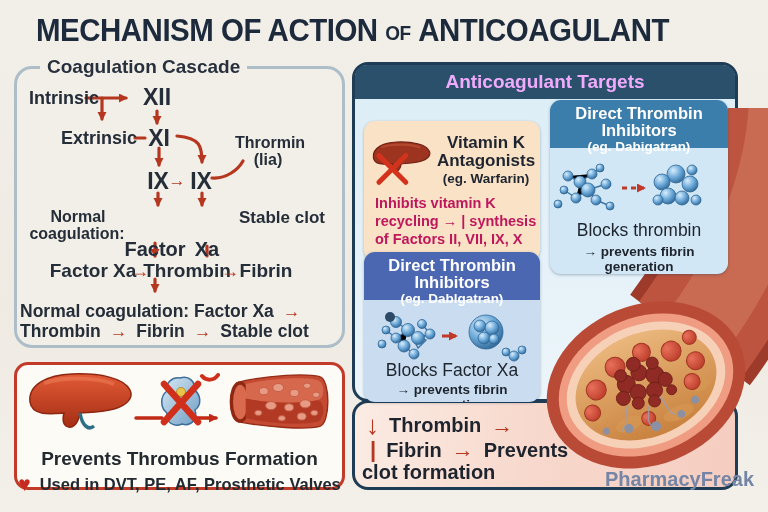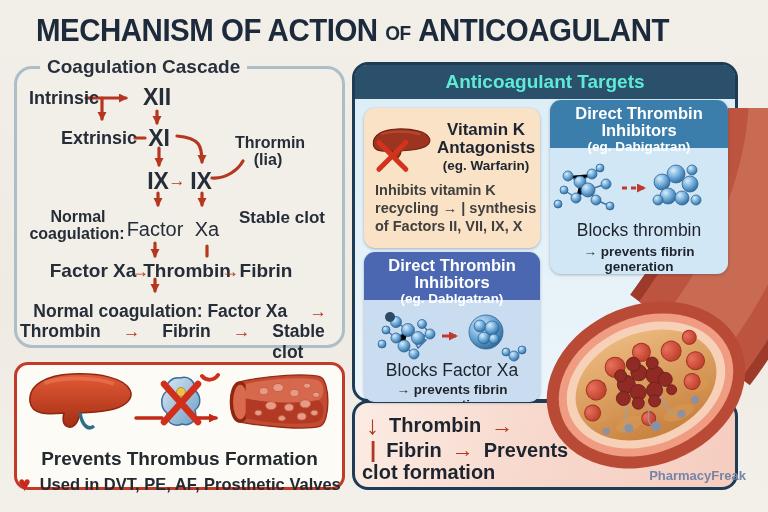--- a/index.html
+++ b/index.html
@@ -10,47 +10,47 @@
   .dk{color:#252d38;}
   .red{color:#b5371f;}
   
   #title{left:36px;top:13px;display:flex;align-items:center;gap:8px;color:#1c2a3c;font-weight:800;letter-spacing:-0.5px;transform:scaleX(.95);transform-origin:left center;}
   #title .big{font-size:31px;}
   #title .small{font-size:20px;padding-top:4px;}
   
   #cascade-panel{left:14px;top:66px;width:331px;height:282px;border:3px solid #adbec9;border-radius:18px;background:#f2efe8;box-sizing:border-box;}
   #cascade-heading{left:40px;top:56px;font-size:19px;font-weight:800;color:#27303c;background:#f2efe8;padding:0 7px;}
   .node{font-weight:700;}
-  .fz18{font-size:18px;} .fz21{font-size:23px;font-weight:800;} .fz16{font-size:16px;} .fz17{font-size:17px;} .fz19{font-size:19px;} .fz20{font-size:20px;font-weight:400;}
-  .sumrow{display:flex;justify-content:center;gap:22px;font-size:17.5px;font-weight:700;}
+  .fz18{font-size:18px;} .fz21{font-size:23px;font-weight:800;} .fz16{font-size:16px;} .fz17{font-size:17px;} .fz19{font-size:19px;} .fz20{font-size:20px;font-weight:700;margin-top:20px;}
+  .sumrow{display:flex;gap:9px;font-size:17.5px;font-weight:700;}
   
   #clinical-box{left:14px;top:362px;width:331px;height:128px;border:3px solid #c23a28;border-radius:14px;background:#fdfbf6;box-sizing:border-box;}
   #clinical-line1{left:14px;top:448px;width:331px;text-align:center;font-size:19px;font-weight:800;color:#22292f;}
   #clinical-line2{left:14px;top:472px;width:331px;display:flex;justify-content:center;align-items:center;gap:9px;font-size:16.5px;font-weight:700;color:#22292f;}
   
   #targets-panel{left:352px;top:62px;width:386px;height:340px;border:3px solid #1e3c55;border-radius:16px;background:linear-gradient(180deg,#dcedf6,#ecf5fa);box-sizing:border-box;}
-  #targets-header{left:0;top:0;width:380px;height:34px;background:#2b506c;border-radius:12px 12px 0 0;display:flex;align-items:center;justify-content:center;color:#5eead4;font-size:19px;font-weight:800;}
+  #targets-header{left:0;top:0;width:380px;height:34px;background:#2b506c;border-radius:12px 12px 0 0;display:flex;align-items:center;justify-content:center;color:#f0abfc;font-size:19px;font-weight:800;}
   .tbox{position:absolute;border-radius:11px;overflow:hidden;box-shadow:0 1px 3px rgba(30,60,85,.35);}
   #vitk-box{left:12px;top:42px;width:176px;height:140px;background:#f9e2c5;}
   .vitk-t{position:absolute;left:70px;width:104px;text-align:center;color:#1e2530;font-weight:800;}
-  .body-line{position:absolute;left:11px;color:#404040;font-weight:700;font-size:14.5px;}
+  .body-line{position:absolute;left:11px;color:#be185d;font-weight:700;font-size:14.5px;}
   #dti-top-box{left:198px;top:38px;width:178px;height:174px;background:#d2e7f5;}
   #dti-mid-box{left:12px;top:190px;width:176px;height:150px;background:#cadcf0;}
   .dti-header{position:absolute;left:0;top:0;width:100%;height:48px;color:#fff;text-align:center;font-weight:800;}
   #dti-top-box .dti-header{background:#3b7dab;}
   #dti-mid-box .dti-header{background:#4c67b2;}
   .dti-t1{display:block;font-size:16.5px;padding-top:4px;}
   .dti-t2{display:block;font-size:16.5px;margin-top:-2px;}
   .dti-sub{display:block;font-size:13.5px;margin-top:-1px;}
   .effect1{position:absolute;width:100%;text-align:center;font-size:17.5px;font-weight:400;color:#1e242c;}
   .effect2{position:absolute;width:100%;text-align:center;font-size:13.5px;font-weight:700;color:#1e242c;}
   
   #outcome-box{left:352px;top:400px;width:386px;height:90px;border:3px solid #1e3c55;border-radius:16px;background:linear-gradient(100deg,#fbece4 0%,#f8d9cd 45%,#f5cdc0 100%);box-sizing:border-box;}
   .outrow{position:absolute;display:flex;align-items:center;gap:10px;font-weight:800;color:#1d242e;font-size:20px;}
-  #watermark{right:22px;top:468px;font-size:13px;font-weight:600;color:#7485a6;}
+  #watermark{right:14px;top:468px;font-size:20px;font-weight:600;color:#7485a6;}
   svg{display:block;}
 </style>
 </head>
 <body>
 
 <div id="page">
 
   <div class="abs" id="title">
     <span class="big">MECHANISM OF ACTION</span>
     <span class="small">OF</span>
@@ -246,21 +246,21 @@
       <g fill="#8b90a3">
         <circle cx="-32" cy="34" r="4.5"></circle>
           <circle cx="-6" cy="42" r="5"></circle>
           <circle cx="22" cy="40" r="4"></circle>
           <circle cx="-54" cy="28" r="3.5"></circle>
           <circle cx="40" cy="32" r="4"></circle>
       </g>
     </g>
   </svg>
 
-  <div class="tbox" id="vitk-box" style="left:364px;top:108px;z-index:4;">
+  <div class="tbox" id="vitk-box" style="left:364px;top:121px;z-index:4;">
     <svg class="abs" style="left:6px;top:12px;" width="66" height="56" viewBox="0 0 118 88">
       <path d="M6,38 C4,20 24,11 48,10 C76,9 100,14 106,26 C110,34 102,42 90,45 C74,49 64,48 56,49 C54,60 48,66 42,62 C38,59 39,52 40,49 C26,50 8,52 6,38 Z" fill="#9c3420" stroke="#6e1f10" stroke-width="2"></path>
       <path d="M20,19 C40,13 72,13 90,20" stroke="#c4573a" stroke-width="4" fill="none" opacity="0.6"></path>
       <path d="M16,34 L64,82 M64,34 L16,82" stroke="#d3331c" stroke-width="9" stroke-linecap="round"></path>
     </svg>
     <span class="vitk-t" style="top:12px;font-size:17px;">Vitamin K</span>
     <span class="vitk-t" style="top:30px;font-size:17px;">Antagonists</span>
     <span class="vitk-t" style="top:50px;font-size:13.5px;">(eg. Warfarin)</span>
     <span class="body-line" style="top:74px;">Inhibits vitamin K</span>
     <span class="body-line" style="top:92px;">recycling → | synthesis</span>

